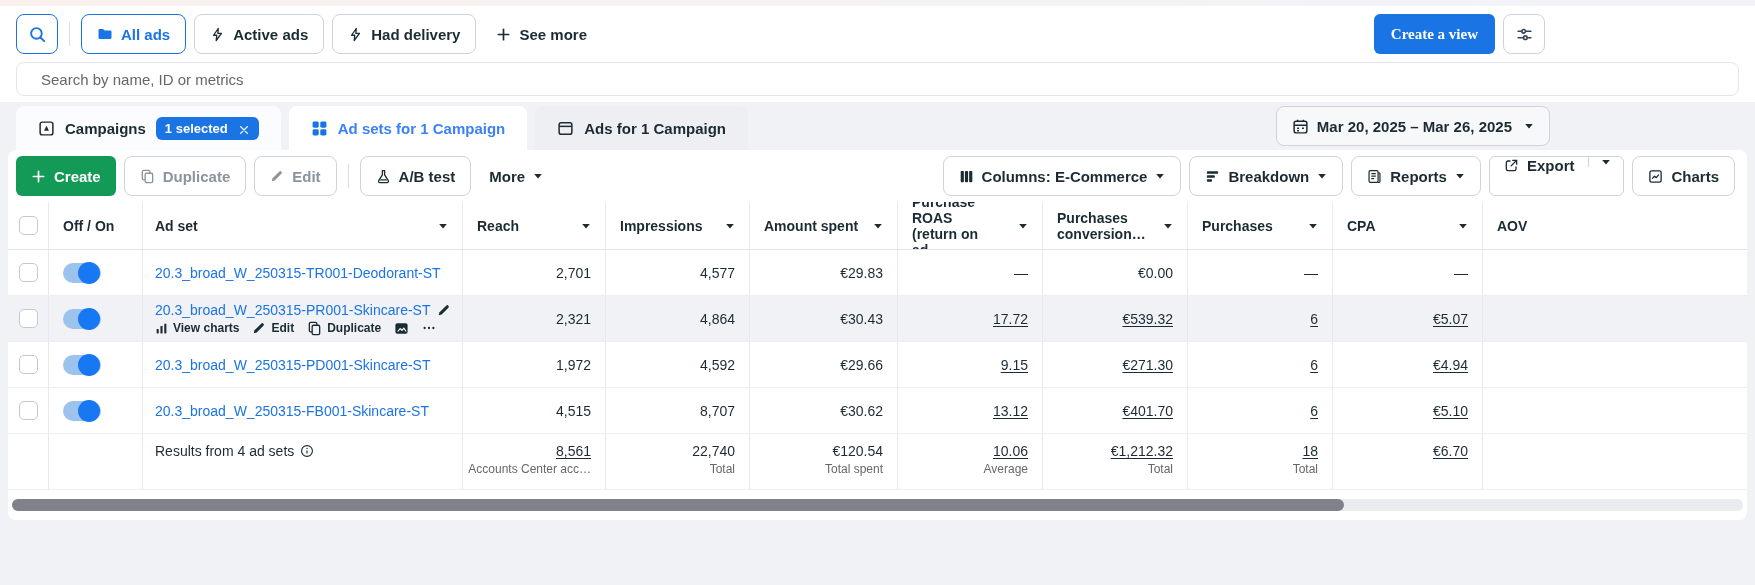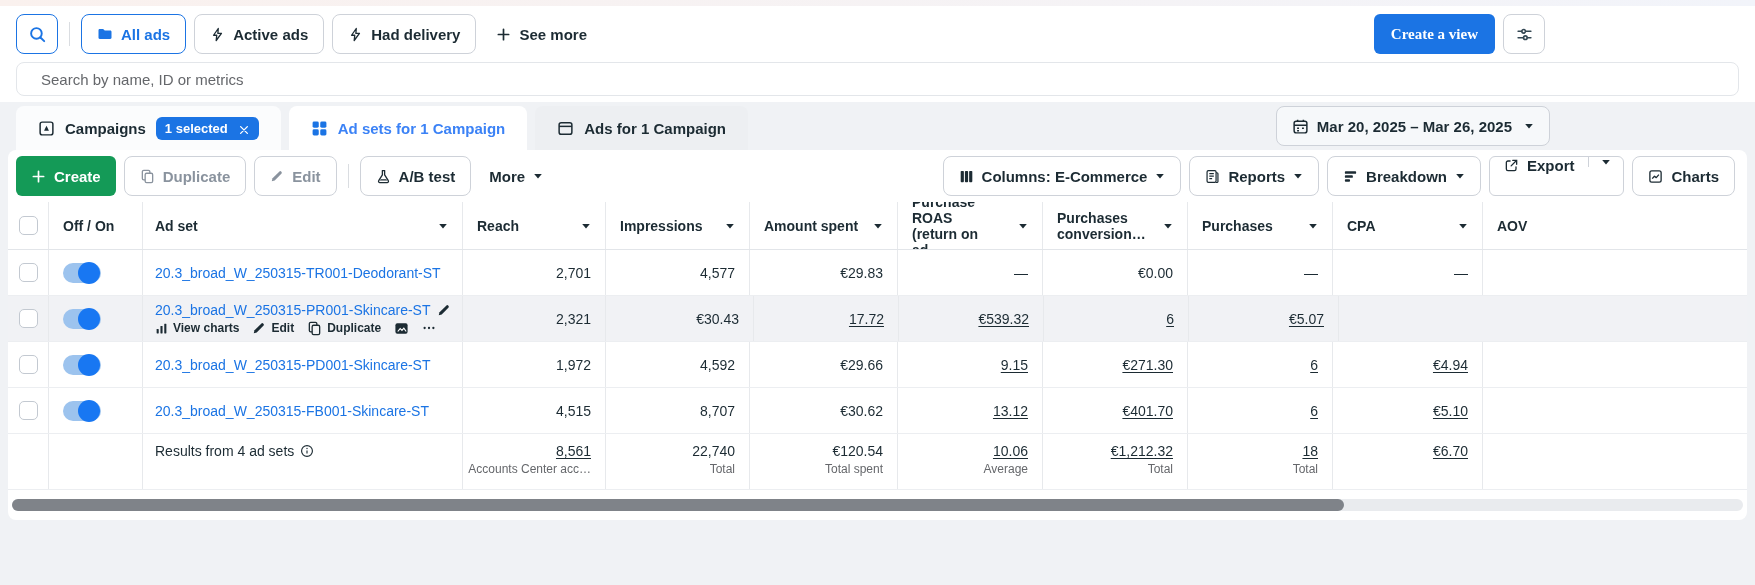--- a/index.html
+++ b/index.html
@@ -277,41 +277,41 @@
           </span>
         <span>Columns: E-Commerce</span>
         <span class="ic caret">
             <svg viewBox="0 0 10 10" width="10" height="10" fill="currentColor">
               <path d="M1.2 3l3.8 4.4L8.8 3z"></path>
             </svg>
           </span>
       </button>
       <button class="btn">
         <span class="ic">
-            <svg viewBox="0 0 16 16" width="15" height="15" fill="none" stroke="currentColor" stroke-width="1.3">
-              <rect x="2.2" y="1.8" width="9.6" height="12.4" rx="1.4"></rect>
-              <path d="M4.6 5h4.8M4.6 7.6h4.8M4.6 10.2h3M11.8 4h1a1 1 0 0 1 1 1v8.2a1.2 1.2 0 0 1-1.2 1.2h-1"></path>
-            </svg>
-          </span>
-        <span>Reports</span>
-        <span class="ic caret">
-            <svg viewBox="0 0 10 10" width="10" height="10" fill="currentColor">
-              <path d="M1.2 3l3.8 4.4L8.8 3z"></path>
-            </svg>
-          </span>
-      </button>
-      <button class="btn">
-        <span class="ic">
             <svg viewBox="0 0 16 16" width="15" height="15" fill="currentColor">
               <rect x="2" y="2.4" width="12" height="2.7" rx="0.9"></rect>
               <rect x="2" y="6.6" width="8.5" height="2.7" rx="0.9"></rect>
               <rect x="2" y="10.8" width="5.5" height="2.7" rx="0.9"></rect>
             </svg>
           </span>
         <span>Breakdown</span>
+        <span class="ic caret">
+            <svg viewBox="0 0 10 10" width="10" height="10" fill="currentColor">
+              <path d="M1.2 3l3.8 4.4L8.8 3z"></path>
+            </svg>
+          </span>
+      </button>
+      <button class="btn">
+        <span class="ic">
+            <svg viewBox="0 0 16 16" width="15" height="15" fill="none" stroke="currentColor" stroke-width="1.3">
+              <rect x="2.2" y="1.8" width="9.6" height="12.4" rx="1.4"></rect>
+              <path d="M4.6 5h4.8M4.6 7.6h4.8M4.6 10.2h3M11.8 4h1a1 1 0 0 1 1 1v8.2a1.2 1.2 0 0 1-1.2 1.2h-1"></path>
+            </svg>
+          </span>
+        <span>Reports</span>
         <span class="ic caret">
             <svg viewBox="0 0 10 10" width="10" height="10" fill="currentColor">
               <path d="M1.2 3l3.8 4.4L8.8 3z"></path>
             </svg>
           </span>
       </button>
       <div class="split-btn">
         <div>
           <span class="ic">
               <svg viewBox="0 0 16 16" width="15" height="15" fill="none" stroke="currentColor" stroke-width="1.4" stroke-linecap="round">
@@ -528,20 +528,23 @@
                       <circle cx="13" cy="8" r="1.3"></circle>
                     </svg>
                   </span>
                 </span>
               </div>
             </div>
           </div>
           <div class="cell num col-reach">
             <span class="val">2,321</span>
           </div>
+          <div class="cell num col-impressions">
+            <span class="val">4,864</span>
+          </div>
           <div class="cell num col-spent">
             <span class="val">€30.43</span>
           </div>
           <div class="cell num col-roas">
             <span class="val u">17.72</span>
           </div>
           <div class="cell num col-conv">
             <span class="val u">€539.32</span>
           </div>
           <div class="cell num col-purchases">

